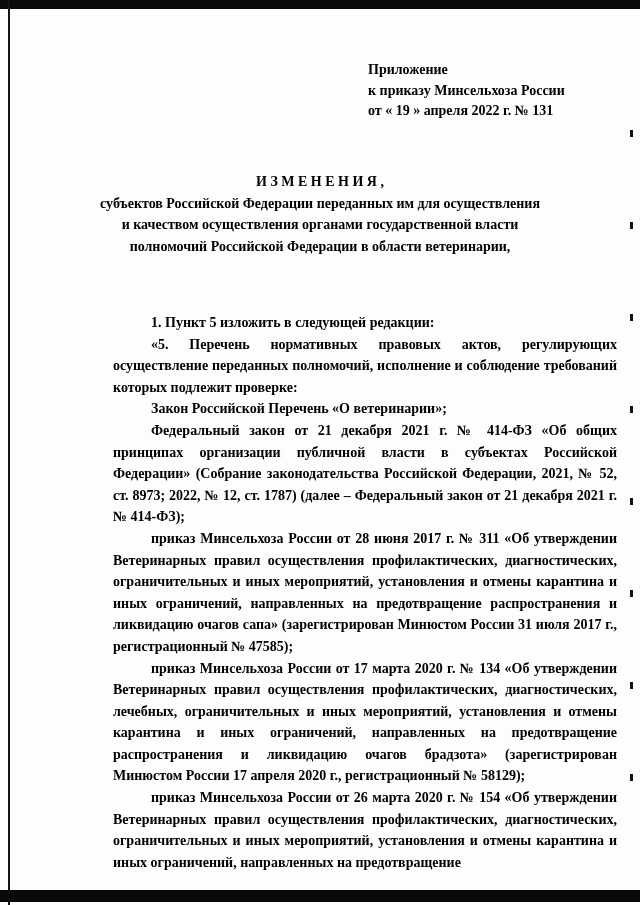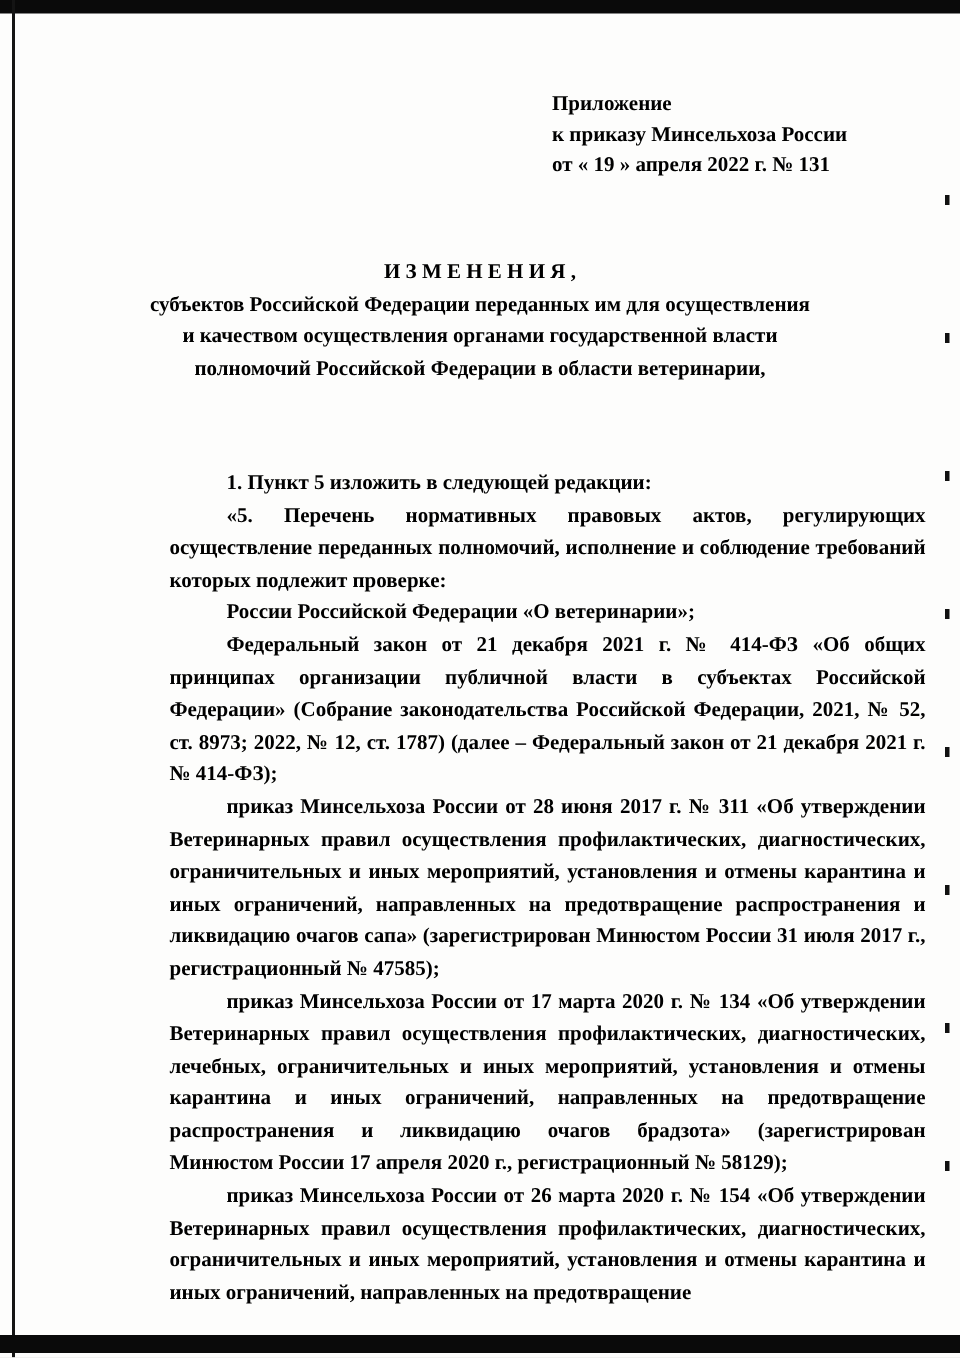--- a/index.html
+++ b/index.html
@@ -76,21 +76,21 @@
   <div class="doc-title">
     <div>И З М Е Н Е Н И Я ,</div>
     <div>субъектов Российской Федерации переданных им для осуществления</div>
     <div>и качеством осуществления органами государственной власти</div>
     <div>полномочий Российской Федерации в области ветеринарии,</div>
   </div>
 
   <div class="doc-body">
     <p>1. Пункт 5 изложить в следующей редакции:</p>
     <p>«5. Перечень нормативных правовых актов, регулирующих осуществление переданных полномочий, исполнение и соблюдение требований которых подлежит проверке:</p>
-    <p>России Российской Федерации «О ветеринарии»;</p>
+    <p>Закон Российской Перечень «О ветеринарии»;</p>
     <p>Федеральный закон от 21 декабря 2021 г. № 414-ФЗ «Об общих принципах организации публичной власти в субъектах Российской Федерации» (Собрание законодательства Российской Федерации, 2021, № 52, ст. 8973; 2022, № 12, ст. 1787) (далее – Федеральный закон от 21 декабря 2021 г. № 414-ФЗ);</p>
     <p>приказ Минсельхоза России от 28 июня 2017 г. № 311 «Об утверждении Ветеринарных правил осуществления профилактических, диагностических, ограничительных и иных мероприятий, установления и отмены карантина и иных ограничений, направленных на предотвращение распространения и ликвидацию очагов сапа» (зарегистрирован Минюстом России 31 июля 2017 г., регистрационный № 47585);</p>
     <p>приказ Минсельхоза России от 17 марта 2020 г. № 134 «Об утверждении Ветеринарных правил осуществления профилактических, диагностических, лечебных, ограничительных и иных мероприятий, установления и отмены карантина и иных ограничений, направленных на предотвращение распространения и ликвидацию очагов брадзота» (зарегистрирован Минюстом России 17 апреля 2020 г., регистрационный № 58129);</p>
     <p>приказ Минсельхоза России от 26 марта 2020 г. № 154 «Об утверждении Ветеринарных правил осуществления профилактических, диагностических, ограничительных и иных мероприятий, установления и отмены карантина и иных ограничений, направленных на предотвращение</p>
   </div>
 
   <div class="scan-bar-bottom"></div>
 
 </div>
 

